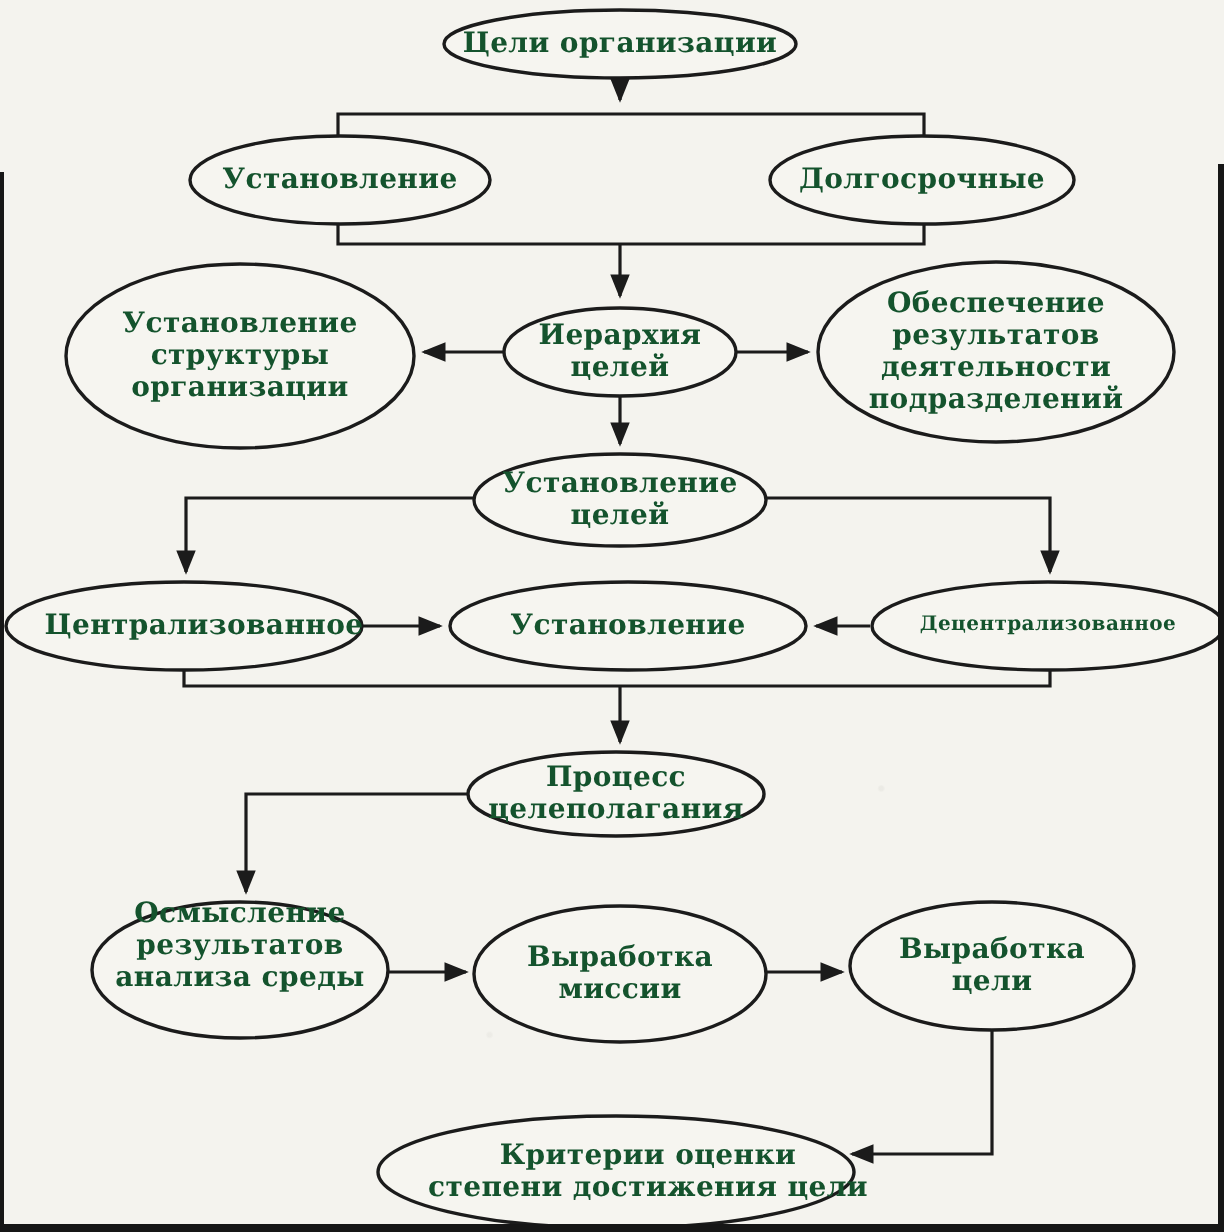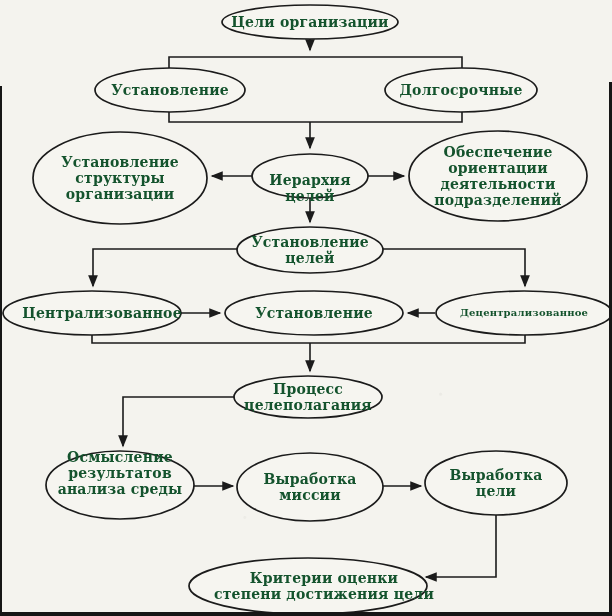--- a/index.html
+++ b/index.html
@@ -65,27 +65,27 @@
   <path class="conn" marker-end="url(#arr)" d="M310,343 V371"></path>
   <path class="conn" marker-end="url(#arr)" d="M234,397 H123 V446"></path>
   <path class="conn" marker-end="url(#arr)" d="M194,486 H233"></path>
   <path class="conn" marker-end="url(#arr)" d="M383,486 H421"></path>
   <path class="conn" marker-end="url(#arr)" d="M496,515 V577 H426"></path>
 </svg>
 
 <div class="label" style="left:222px;top:5px;width:176px;height:34px">Цели организации</div>
 <div class="label" style="left:95px;top:68px;width:150px;height:44px">Установление</div>
 <div class="label" style="left:385px;top:68px;width:152px;height:44px">Долгосрочные</div>
-<div class="label" style="left:252px;top:166px;width:116px;height:44px">Иерархия
+<div class="label" style="left:252px;top:154px;width:116px;height:44px">Иерархия
 целей</div>
 <div class="label" style="left:33px;top:132px;width:174px;height:92px">Установление
 структуры
 организации</div>
 <div class="label" style="left:409px;top:131px;width:178px;height:90px">Обеспечение
-ориентации
+результатов
 деятельности
 подразделений</div>
 <div class="label" style="left:237px;top:227px;width:146px;height:46px">Установление
 целей</div>
 <div class="label" style="left:13px;top:291px;width:178px;height:44px">Централизованное</div>
 <div class="label" style="left:225px;top:291px;width:178px;height:44px">Установление</div>
 <div class="label small" style="left:436px;top:291px;width:176px;height:44px">Децентрализованное</div>
 <div class="label" style="left:234px;top:376px;width:148px;height:42px">Процесс
 целеполагания</div>
 <div class="label" style="left:46px;top:439px;width:148px;height:68px">Осмысление

